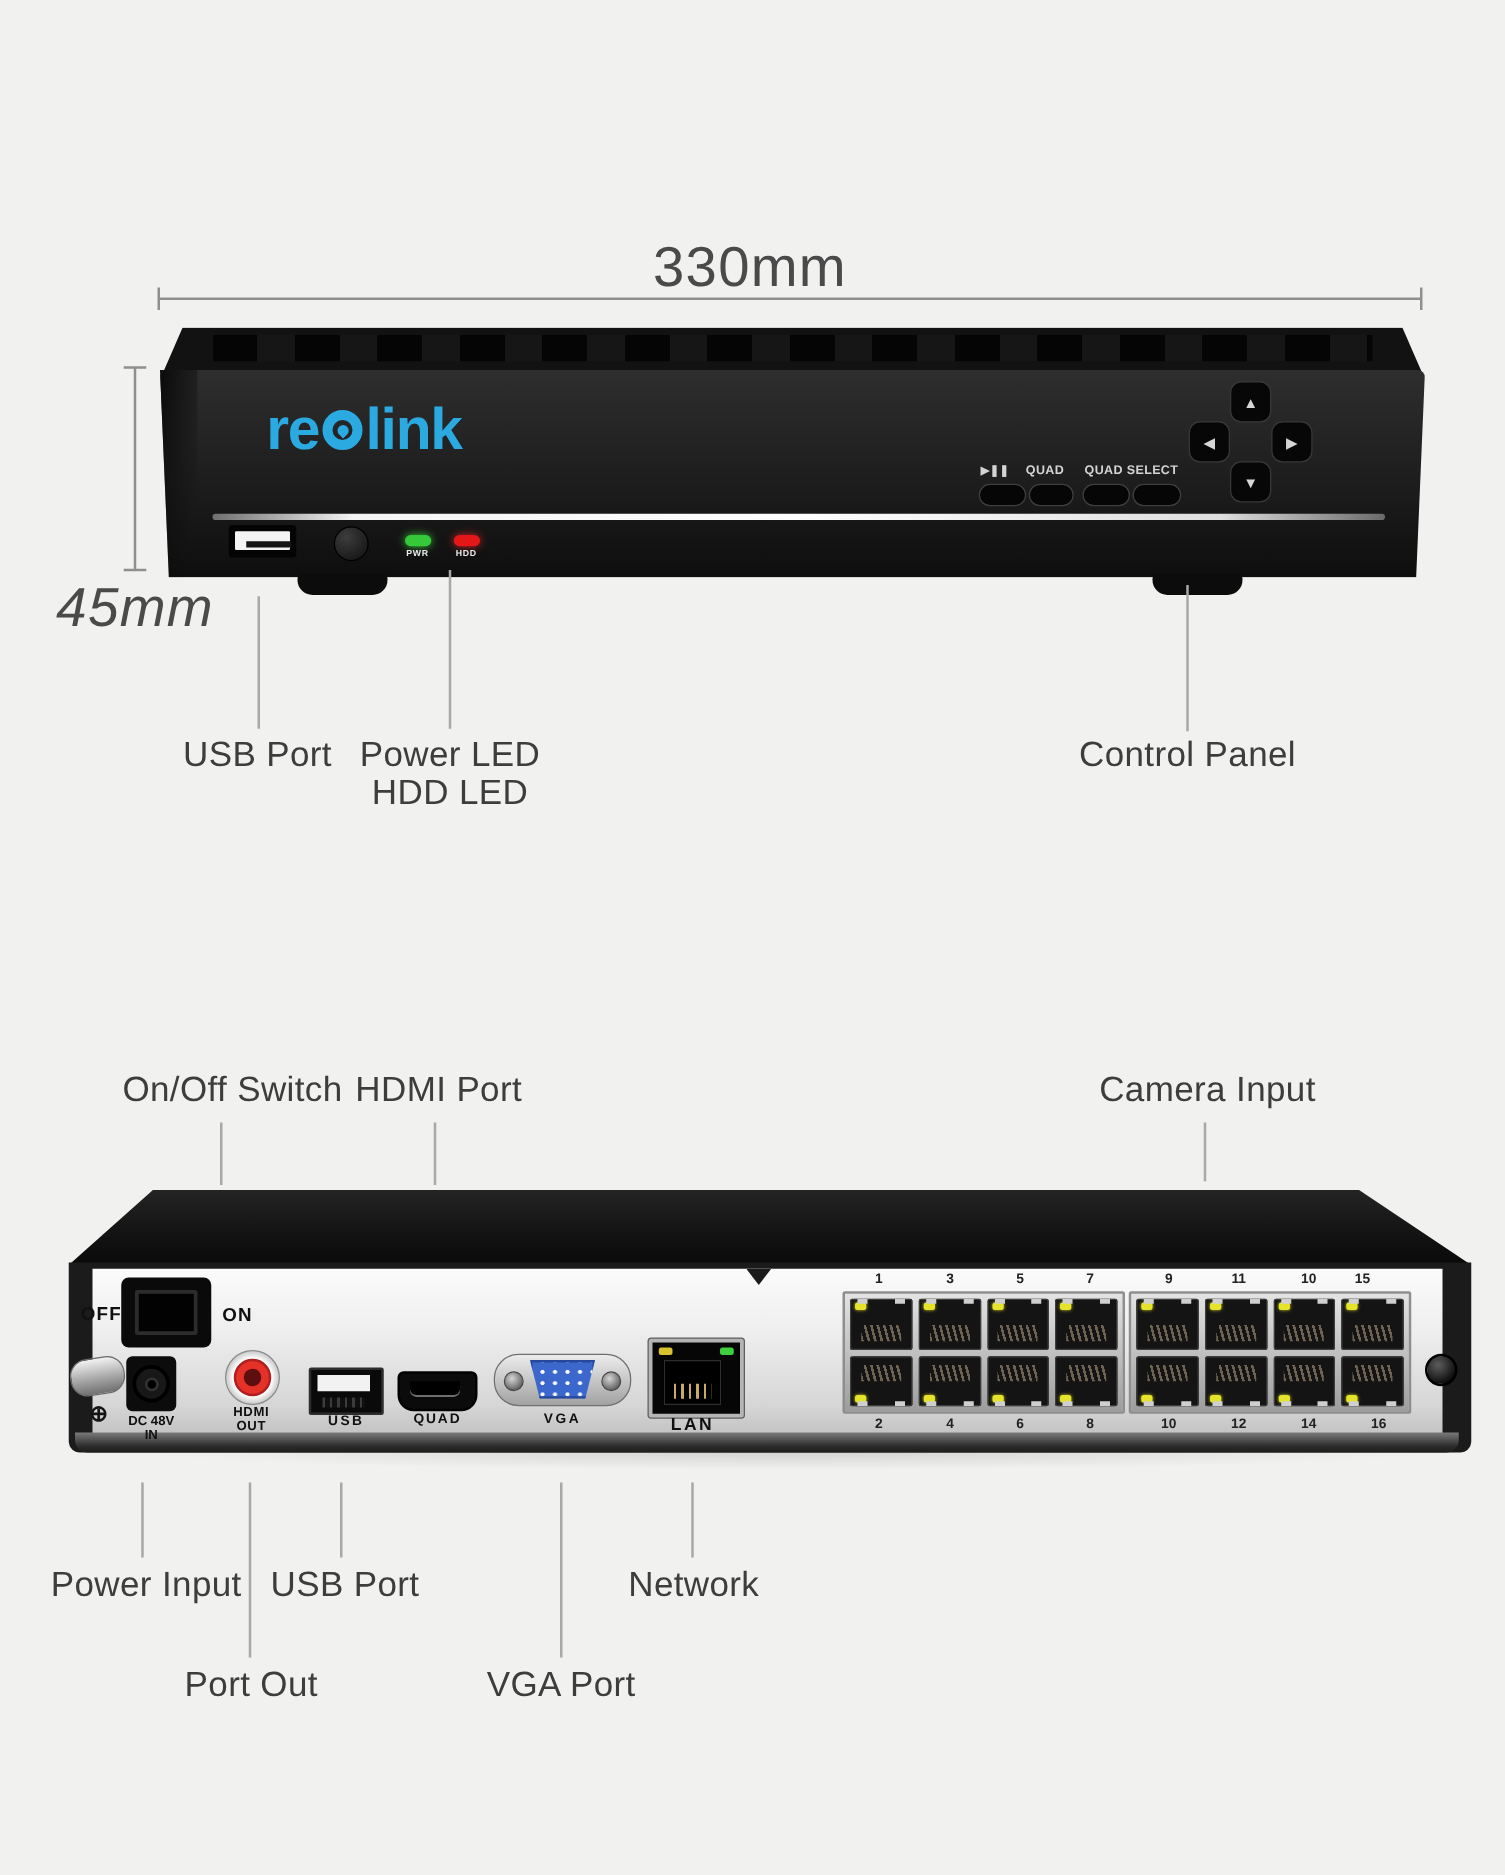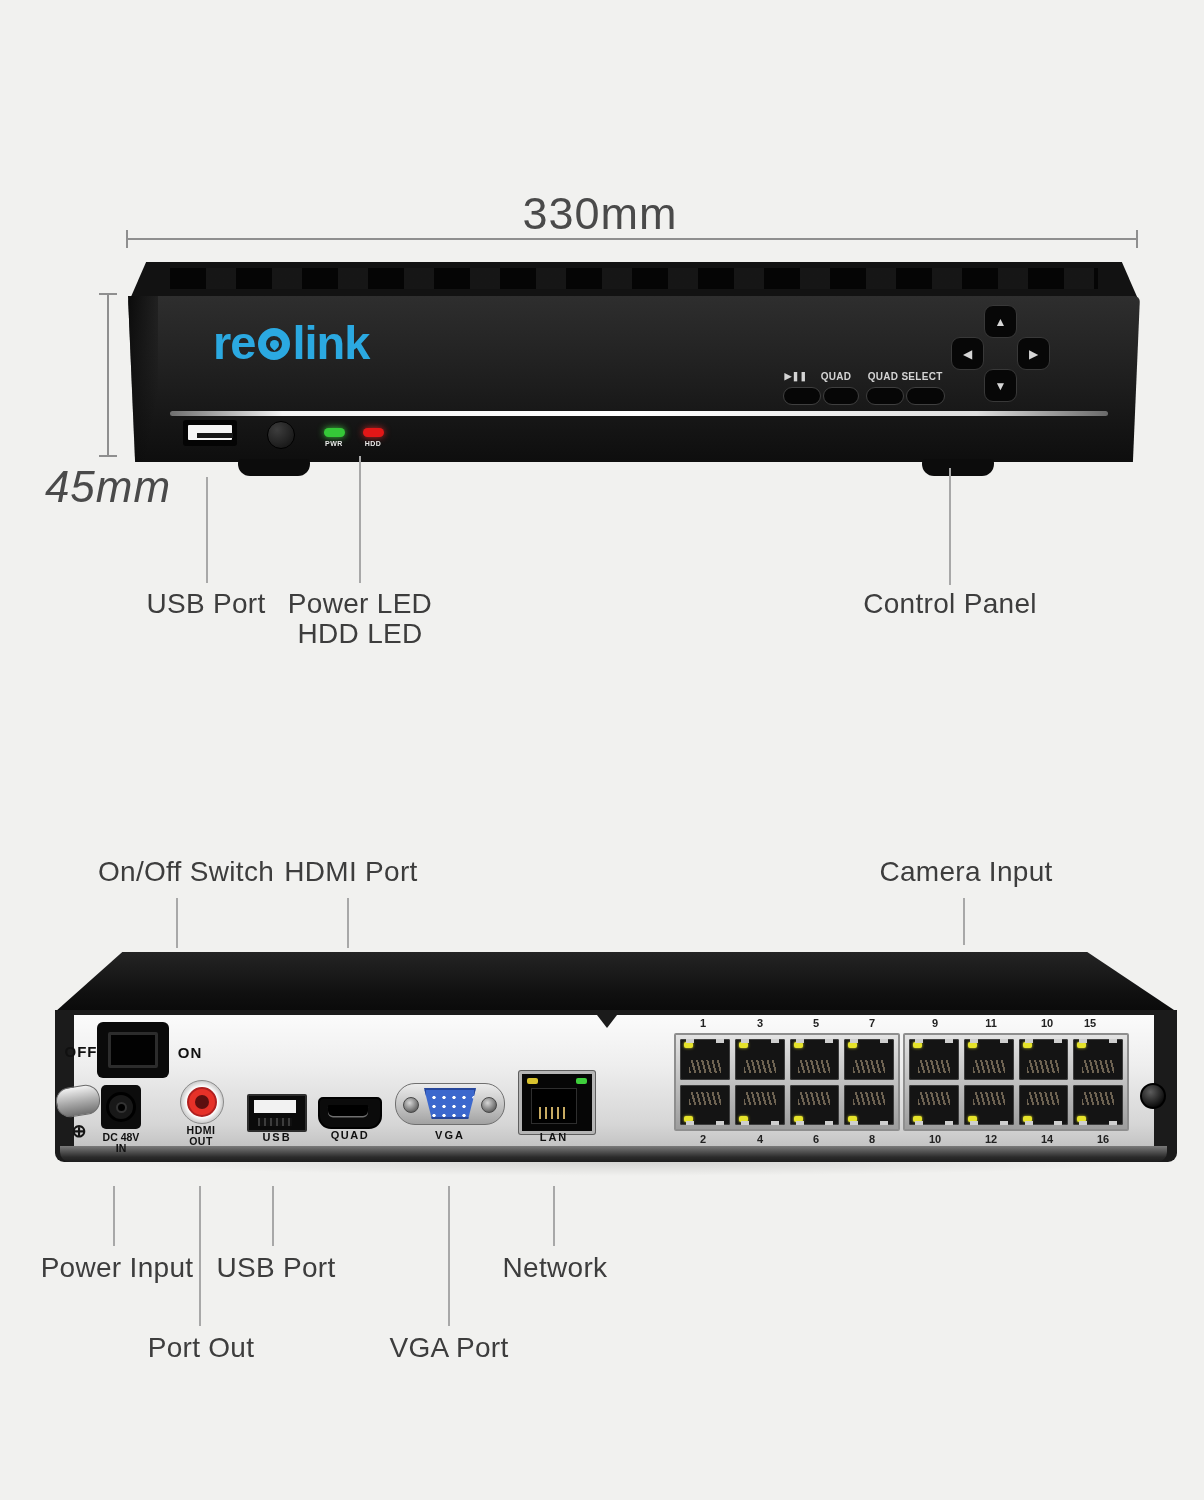--- a/index.html
+++ b/index.html
@@ -265,21 +265,21 @@
   </div>
   <div class="abs panel-txt" style="left:395px;top:1129px;width:110px;font-size:11px;letter-spacing:2px;">VGA</div>
 
   <div class="abs lan">
     <div class="led" style="left:5px;background:#d8c22e;"></div>
     <div class="led" style="right:5px;background:#3ecf3c;"></div>
     <div class="port">
         <div class="pins" style="position:absolute;left:8px;bottom:5px;width:30px;height:12px;"></div>
       </div>
   </div>
-  <div class="abs panel-txt" style="left:519px;top:1131px;width:70px;font-size:11px;letter-spacing:2px;">LAN</div>
+  <div class="abs panel-txt" style="left:519px;top:1131px;width:70px;font-size:14px;letter-spacing:2px;">LAN</div>
 
   <div class="abs pnum" style="left:687px;top:1017px;">1</div>
   <div class="abs pnum" style="left:744px;top:1017px;">3</div>
   <div class="abs pnum" style="left:800px;top:1017px;">5</div>
   <div class="abs pnum" style="left:856px;top:1017px;">7</div>
   <div class="abs pnum" style="left:919px;top:1017px;">9</div>
   <div class="abs pnum" style="left:975px;top:1017px;">11</div>
   <div class="abs pnum" style="left:1031px;top:1017px;">10</div>
   <div class="abs pnum" style="left:1074px;top:1017px;">15</div>
 

